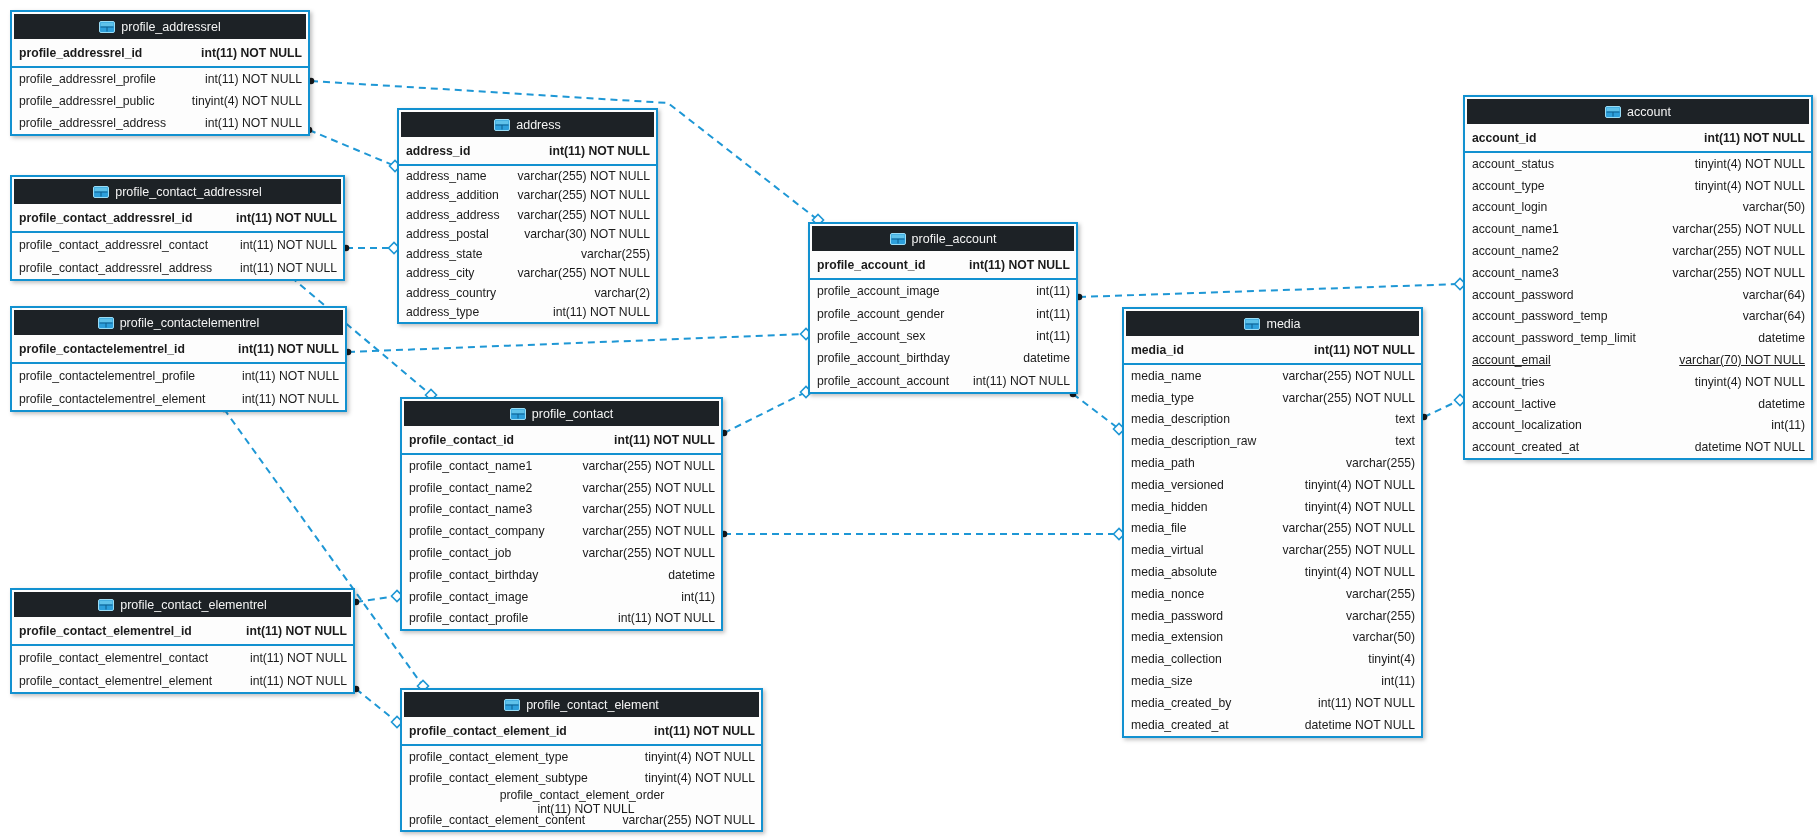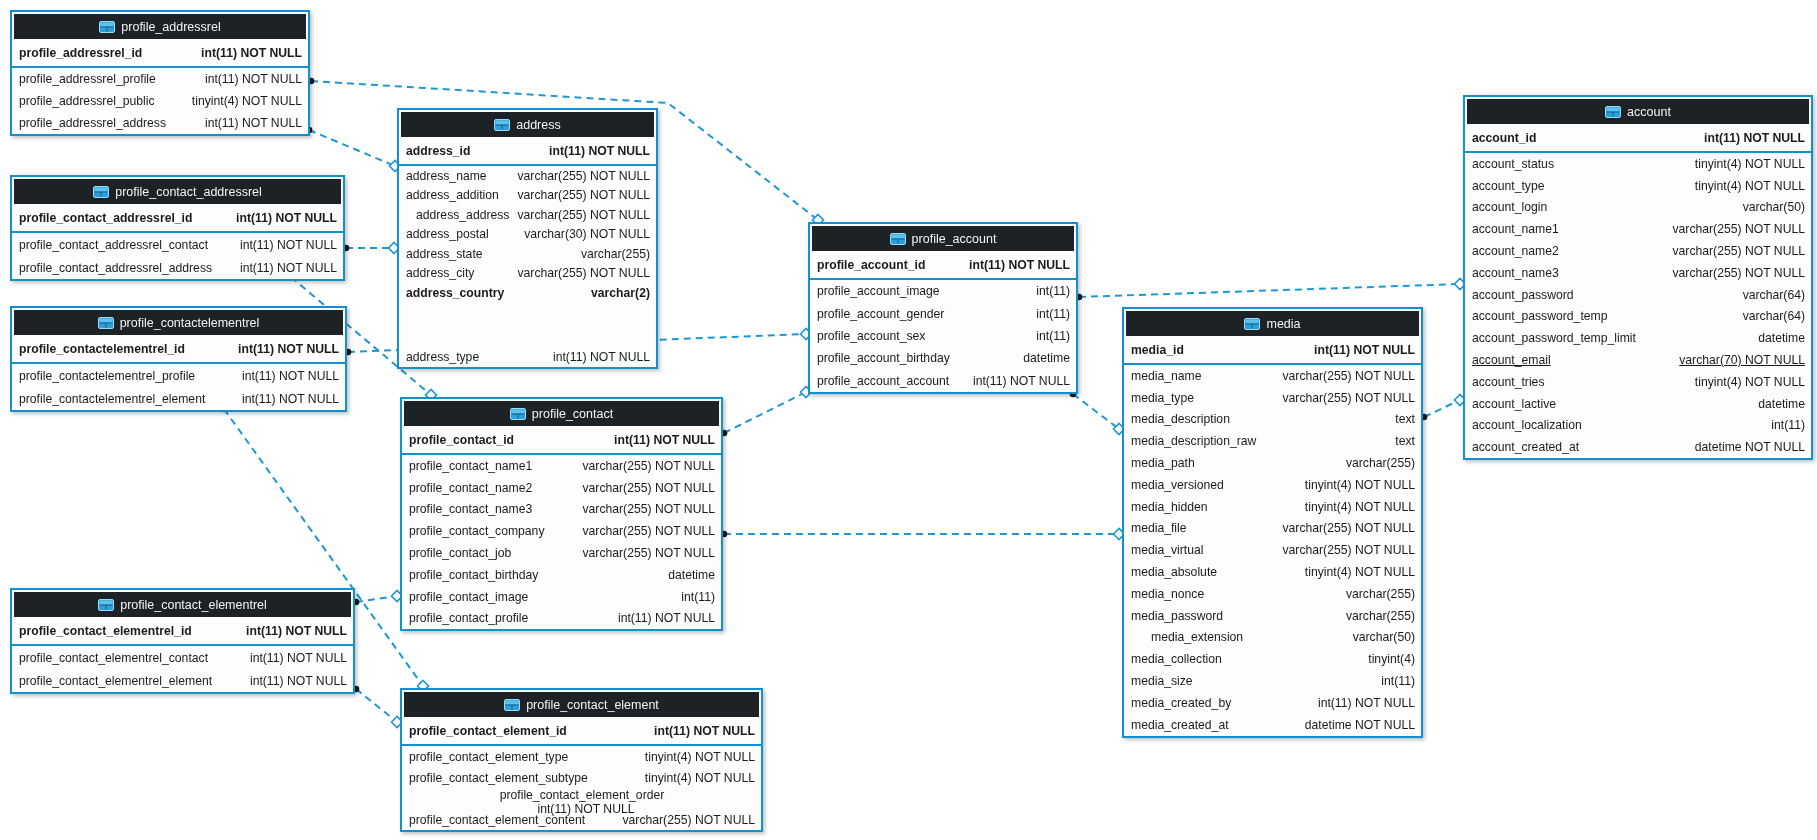--- a/index.html
+++ b/index.html
@@ -193,41 +193,41 @@
       </div>
       <div>
         <div class="trow" style="height: 19.5px;">
           <span class="cname">address_name</span>
           <span class="ctype">varchar(255) NOT NULL</span>
         </div>
         <div class="trow" style="height: 19.5px;">
           <span class="cname">address_addition</span>
           <span class="ctype">varchar(255) NOT NULL</span>
         </div>
-        <div class="trow" style="height: 19.5px; justify-content: flex-end;">
+        <div class="trow" style="height: 19.5px;">
           <span class="cname">address_address</span>
           <span class="ctype">varchar(255) NOT NULL</span>
         </div>
         <div class="trow" style="height: 19.5px;">
           <span class="cname">address_postal</span>
           <span class="ctype">varchar(30) NOT NULL</span>
         </div>
         <div class="trow" style="height: 19.5px;">
           <span class="cname">address_state</span>
           <span class="ctype">varchar(255)</span>
         </div>
         <div class="trow" style="height: 19.5px;">
           <span class="cname">address_city</span>
           <span class="ctype">varchar(255) NOT NULL</span>
         </div>
-        <div class="trow" style="height: 19.5px; font-weight: bold;">
+        <div class="trow" style="height: 19.5px;">
           <span class="cname">address_country</span>
           <span class="ctype">varchar(2)</span>
         </div>
-        <div class="trow" style="height: 19.5px; margin-top: 45px;">
+        <div class="trow" style="height: 19.5px;">
           <span class="cname">address_type</span>
           <span class="ctype">int(11) NOT NULL</span>
         </div>
       </div>
     </div>
     <div class="tbl" style="left: 400px; top: 397px; width: 323px;">
       <div class="thead">
         <svg width="16" height="12" viewBox="0 0 16 12">
           <rect x="0.5" y="0.5" width="15" height="11" rx="1.5" fill="#2d9fdb" stroke="#9adcf5" stroke-width="1"></rect>
           <rect x="1.5" y="1.5" width="13" height="4" fill="#5fc2ea"></rect>
@@ -401,21 +401,21 @@
           <span class="ctype">tinyint(4) NOT NULL</span>
         </div>
         <div class="trow" style="height: 21.8px;">
           <span class="cname">media_nonce</span>
           <span class="ctype">varchar(255)</span>
         </div>
         <div class="trow" style="height: 21.8px;">
           <span class="cname">media_password</span>
           <span class="ctype">varchar(255)</span>
         </div>
-        <div class="trow" style="height: 21.8px; margin-left: 20px;">
+        <div class="trow" style="height: 21.8px;">
           <span class="cname">media_extension</span>
           <span class="ctype">varchar(50)</span>
         </div>
         <div class="trow" style="height: 21.8px;">
           <span class="cname">media_collection</span>
           <span class="ctype">tinyint(4)</span>
         </div>
         <div class="trow" style="height: 21.8px;">
           <span class="cname">media_size</span>
           <span class="ctype">int(11)</span>

